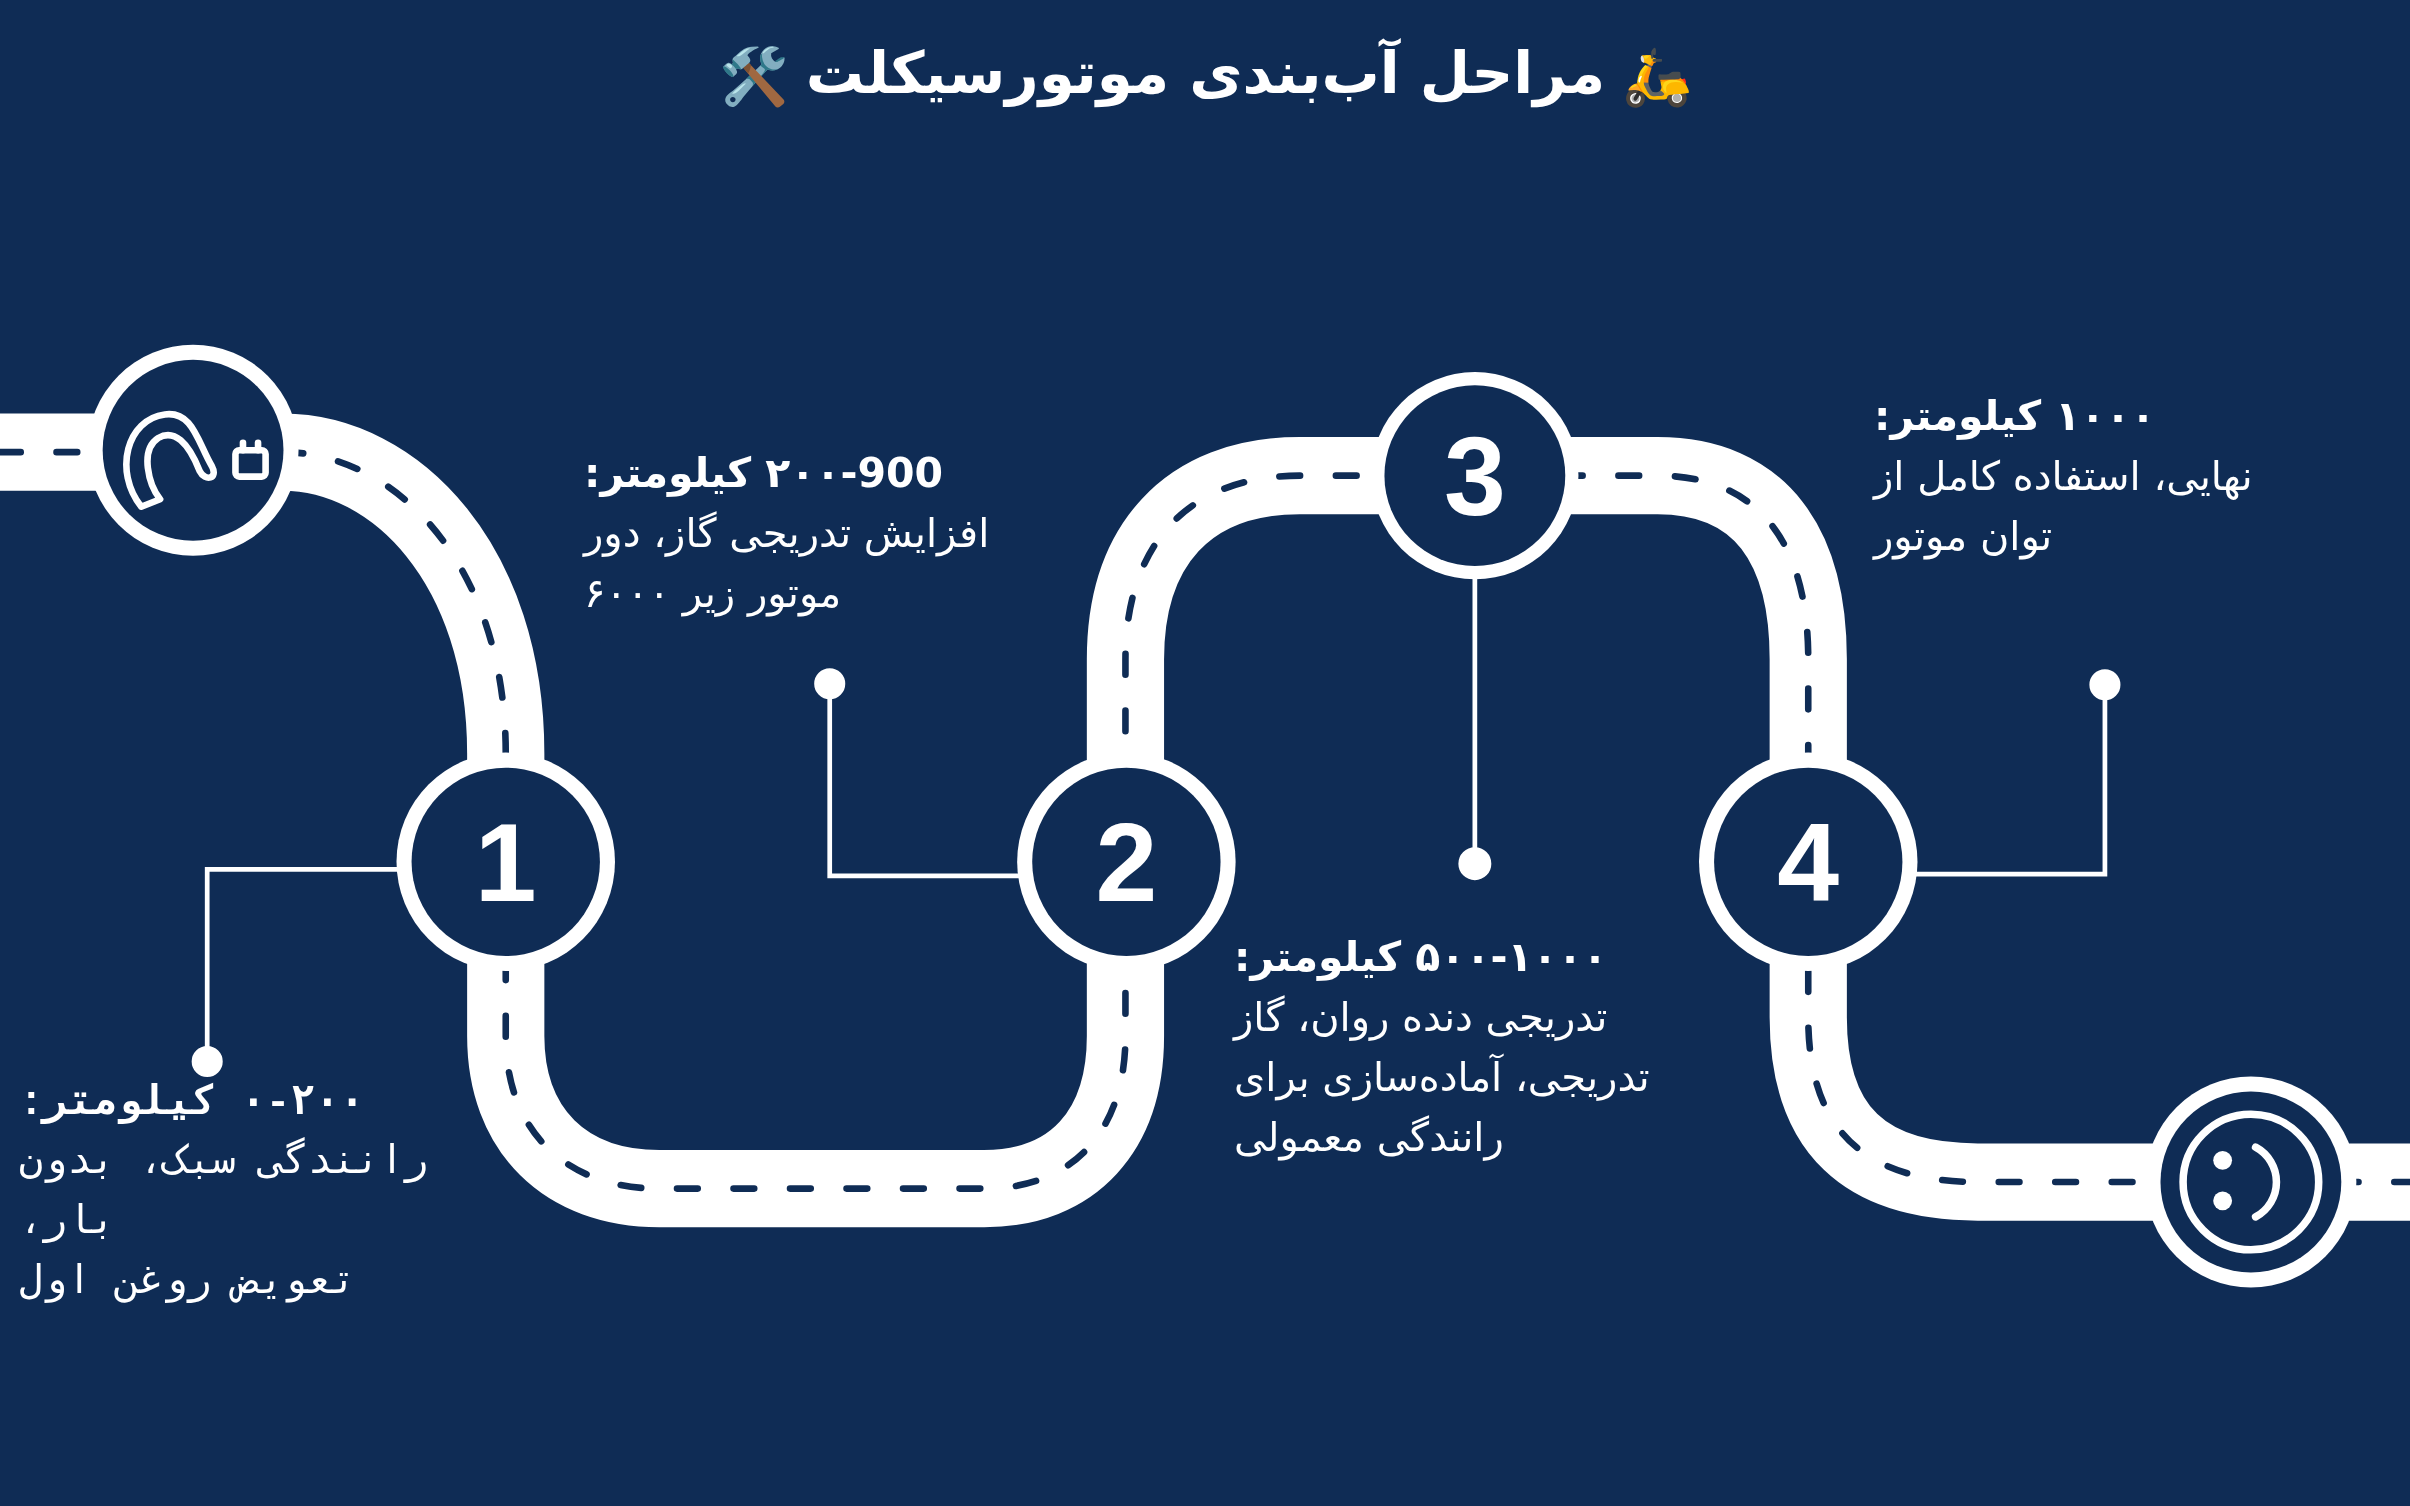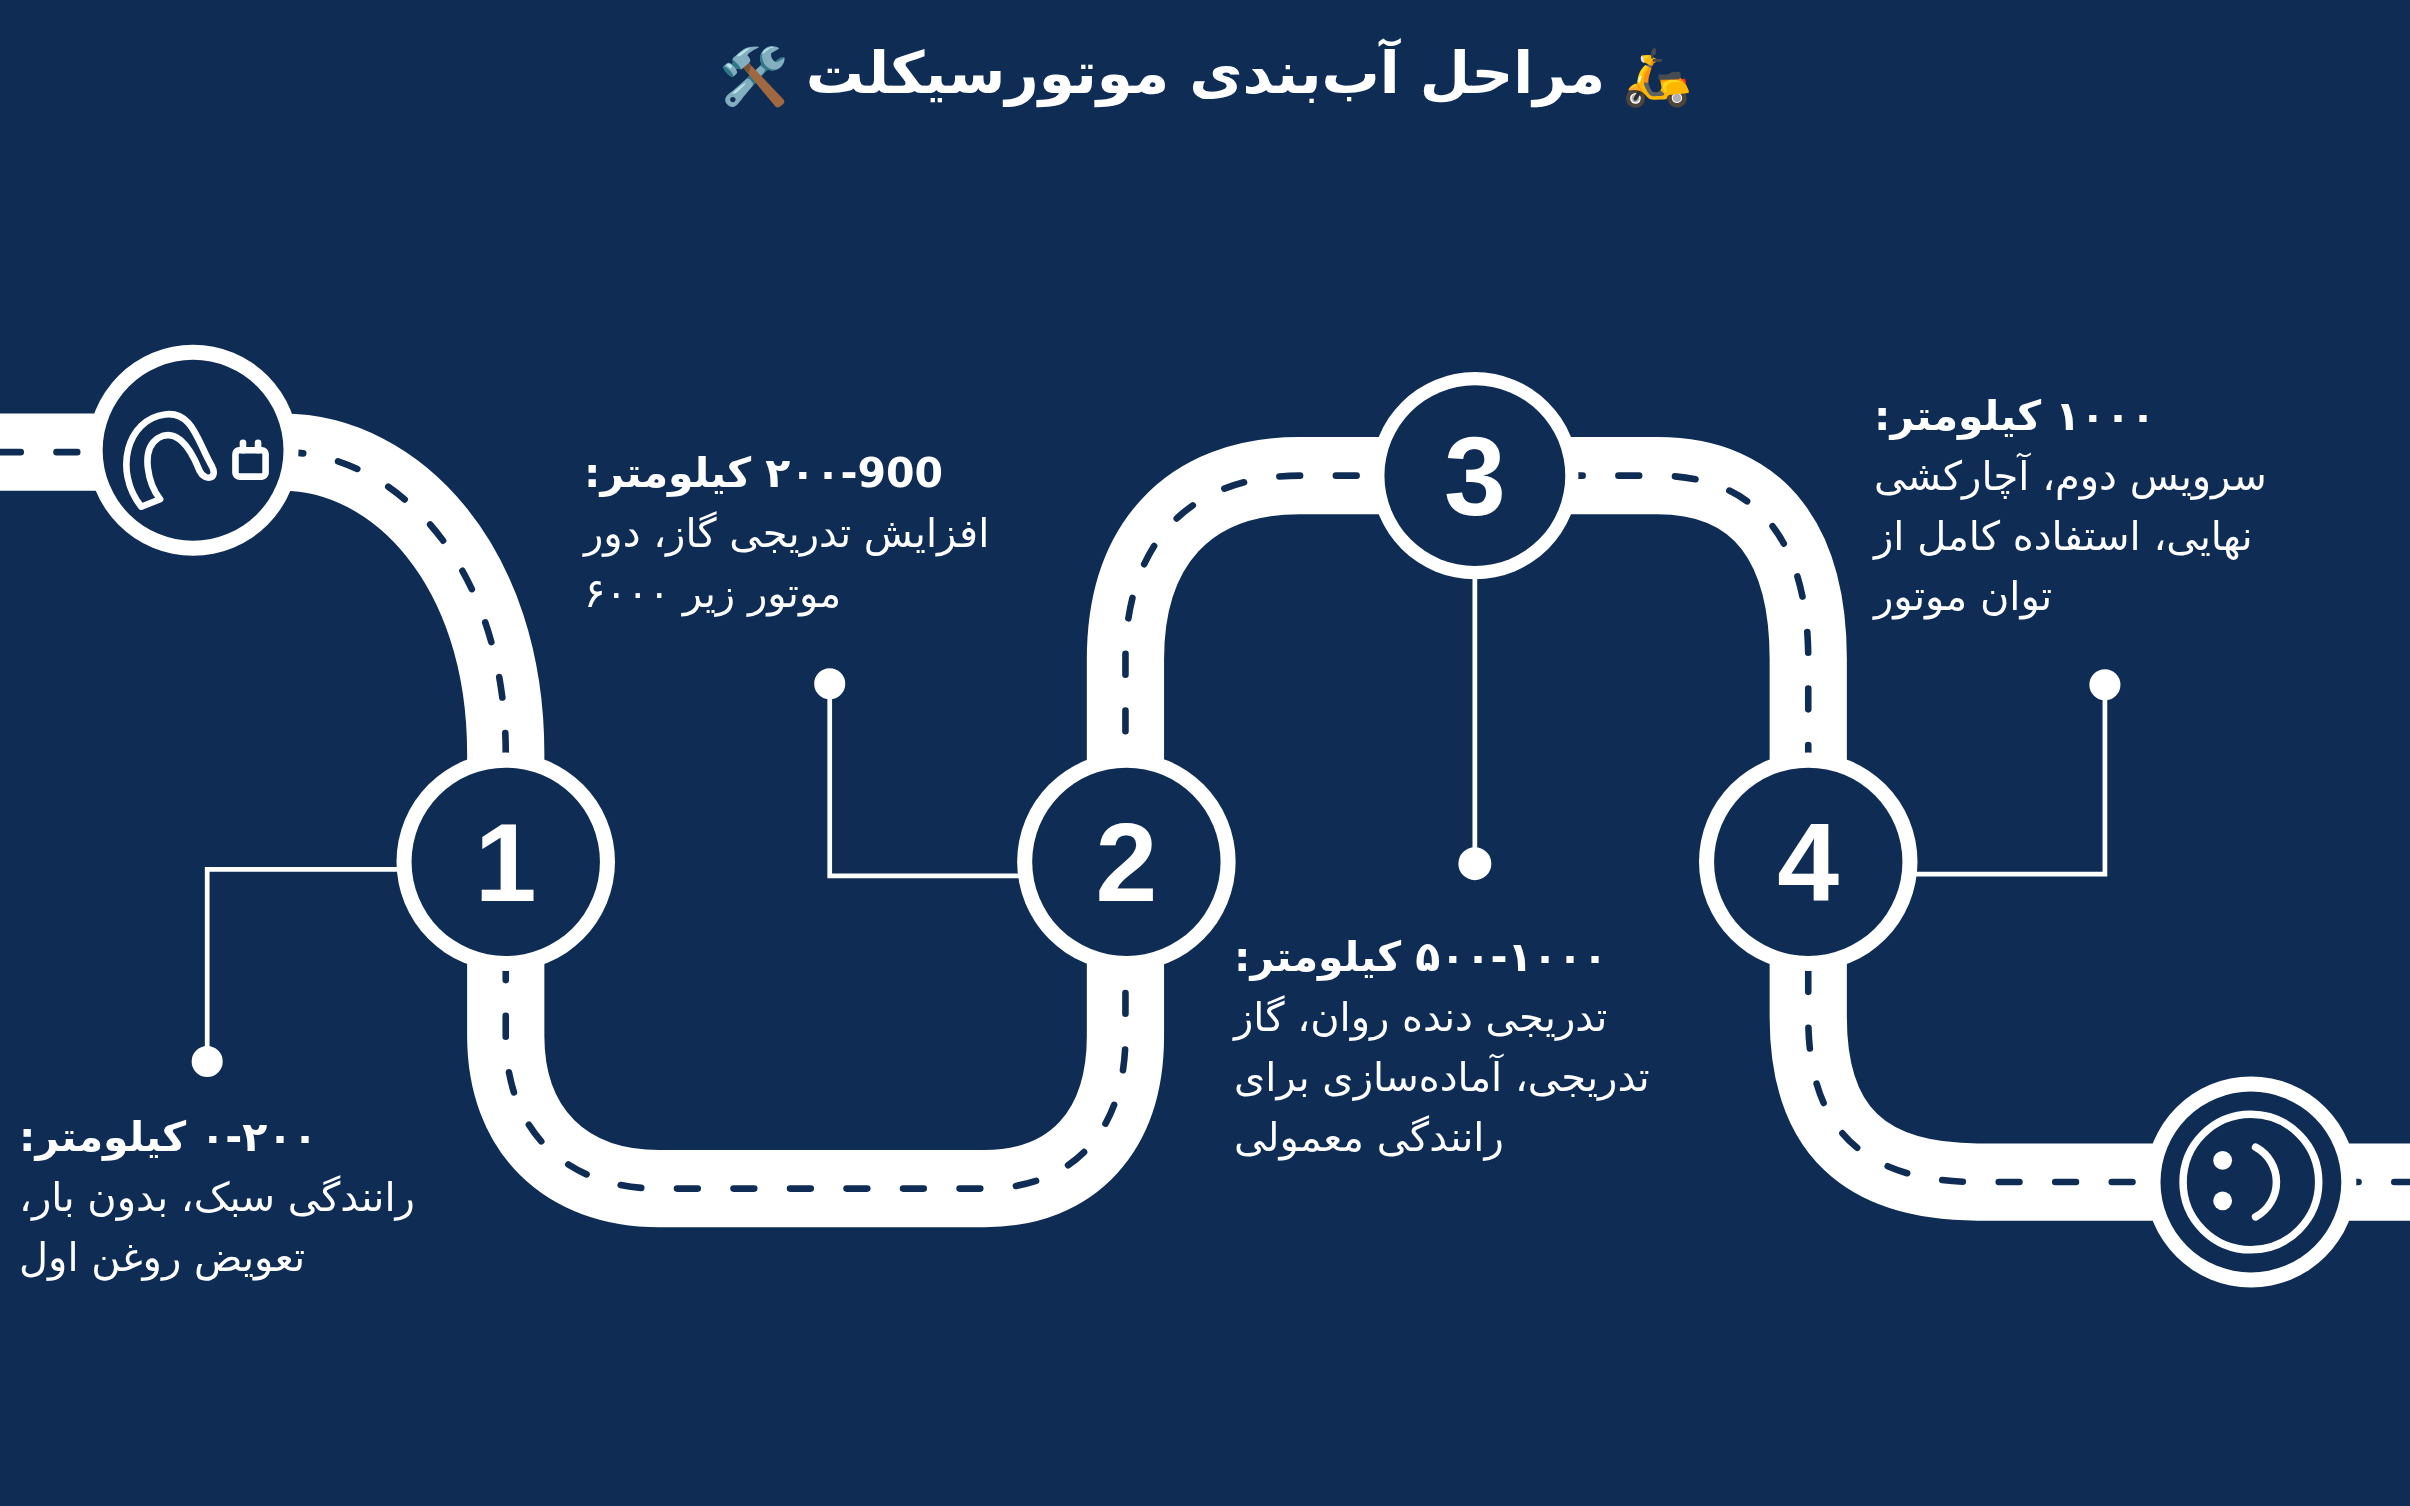--- a/index.html
+++ b/index.html
@@ -103,38 +103,37 @@
     <circle cx="2390" cy="1255" r="96" fill="#0f2c55"></circle>
     <g>
       <circle cx="2390" cy="1255" r="72" fill="none" stroke="#ffffff" stroke-width="8"></circle>
       <circle cx="2360" cy="1232" r="10" fill="#ffffff"></circle>
       <circle cx="2360" cy="1275" r="10" fill="#ffffff"></circle>
       <path d="M 2395 1218 A 42 42 0 0 1 2395 1292" fill="none" stroke="#ffffff" stroke-width="8" stroke-linecap="round"></path>
     </g>
   </g>
 </svg>
 
-<div class="block" style="left:19px; top:1107px; width:443px;">
+<div class="block" style="left:19px; top:1073px; width:443px;font-family:Liberation Mono, monospace;">
   <div class="head">۰-۲۰۰ کیلومتر:</div>
   <div class="body">رانندگی سبک، بدون بار،</div>
   <div class="body">تعویض روغن اول</div>
 </div>
 
 <div class="block" style="left:584px; top:443px; width:471px;">
   <div class="head">۲۰۰-900 کیلومتر:</div>
   <div class="body">افزایش تدریجی گاز، دور</div>
   <div class="body">موتور زیر ۶۰۰۰</div>
 </div>
 
 <div class="block" style="left:1234px; top:927px; width:490px;">
   <div class="head">۵۰۰-۱۰۰۰ کیلومتر:</div>
   <div class="body">تدریجی دنده روان، گاز</div>
   <div class="body">تدریجی، آماده‌سازی برای</div>
   <div class="body">رانندگی معمولی</div>
 </div>
 
 <div class="block" style="left:1874px; top:386px; width:471px;">
   <div class="head">۱۰۰۰ کیلومتر:</div>
-  <div class="body">سرویس دوم، آچارکشی</div>
   <div class="body">نهایی، استفاده کامل از</div>
   <div class="body">توان موتور</div>
 </div>
 
 
 </body></html>

